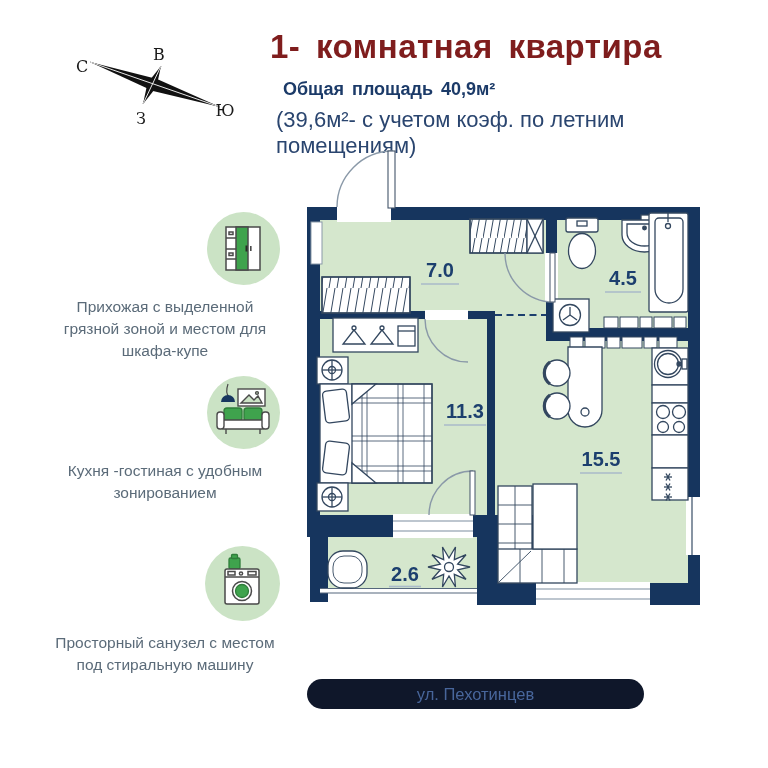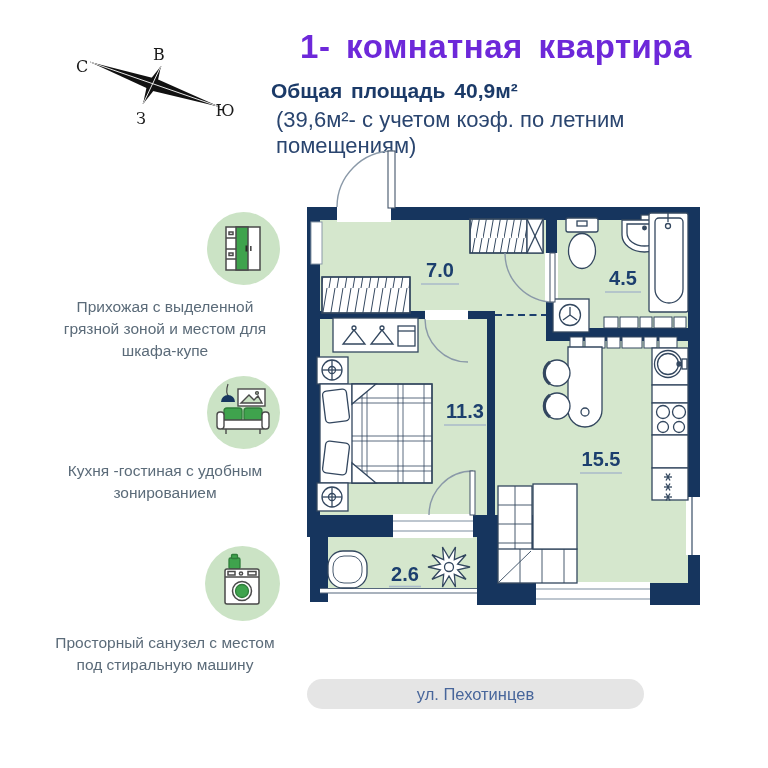--- a/index.html
+++ b/index.html
@@ -1,37 +1,37 @@
 <!DOCTYPE html>
 <html><head>
 <meta charset="utf-8">
 <style>
   html,body{margin:0;padding:0;background:#fff;}
   .page{position:relative;width:768px;height:768px;background:#ffffff;overflow:hidden;
         font-family:"Liberation Sans",sans-serif;}
   
-  .title{position:absolute;left:270px;top:28px;width:452px;text-align:center;
-         font-size:33px;font-weight:700;color:#6d28d9;letter-spacing:.5px;word-spacing:6px;}
-  .subtitle{position:absolute;left:271px;top:79px;font-size:21px;font-weight:700;
+  .title{position:absolute;left:270px;top:28px;width:452px;
+         font-size:33px;font-weight:700;color:#7f1d1d;letter-spacing:.5px;word-spacing:6px;}
+  .subtitle{position:absolute;left:283px;top:79px;font-size:18px;font-weight:700;
             color:#1b3a68;word-spacing:3px;}
   .note{position:absolute;left:276px;top:107px;font-size:22px;color:#2a456f;}
   
   .compass{position:absolute;left:55px;top:36px;}
   .compass text{font-family:"DejaVu Serif",serif;font-size:16px;fill:#1a1a1a;}
   
   .sidebar{position:absolute;left:50px;top:212px;width:230px;}
   .side-item{display:flex;flex-direction:column;align-items:flex-end;text-align:center;}
   .side-item .txt{margin-top:11px;font-size:15.5px;line-height:1.42;color:#5b6b79;}
   .gap1{margin-top:14px;} .gap2{margin-top:42px;}
   
   .plan{position:absolute;left:300px;top:145px;}
   .lbl{font:700 20px "Liberation Sans",sans-serif;fill:#1c3f6e;}
   
   .pill{position:absolute;left:307px;top:679px;width:337px;height:30px;border-radius:16px;
-        background:#e5e5e5;color:#48669b;font-size:16.5px;text-align:center;line-height:30px;}
+        background:#0f172a;color:#48669b;font-size:16.5px;text-align:center;line-height:30px;}
 </style>
 </head>
 <body>
 
 <div class="page">
 
   <div class="title">1- комнатная квартира</div>
   <div class="subtitle">Общая площадь 40,9м²</div>
   <div class="note">(39,6м²- с учетом коэф. по летним помещениям)</div>
 

